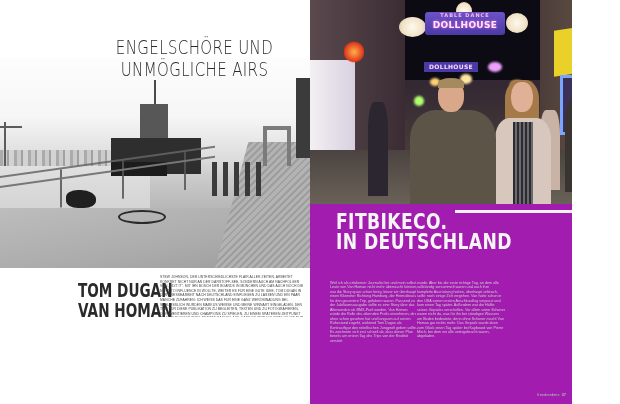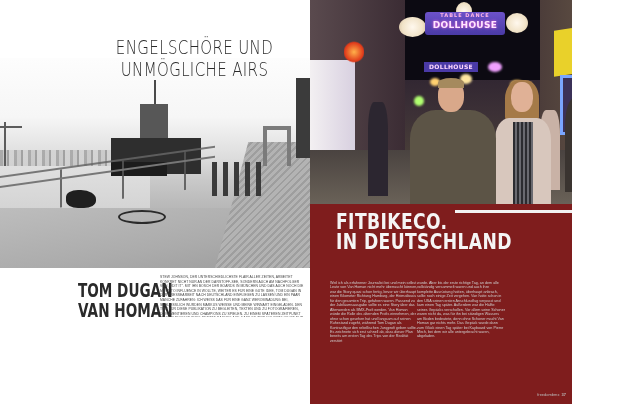--- a/index.html
+++ b/index.html
@@ -1,21 +1,21 @@
 <!DOCTYPE html>
 <html><head>
 <meta charset="utf-8">
 <style>
   * { margin: 0; padding: 0; box-sizing: border-box; }
   html, body { width: 620px; height: 404px; overflow: hidden; background: #fff; }
   body { position: relative; font-family: "Liberation Sans", sans-serif; }
 
   .spread { position: absolute; inset: 0; display: flex; }
   .page-left { position: relative; width: 310px; height: 317px; background: #ffffff; overflow: hidden; }
-  .page-right { position: relative; width: 262px; height: 404px; background: #7f1d1d; overflow: hidden; }
+  .page-right { position: relative; width: 262px; height: 404px; background: #a21caf; overflow: hidden; }
 
   
   .photo-left {
     position: absolute; left: 0; top: 58px; width: 310px; height: 210px;
     background: linear-gradient(180deg, #fdfdfd 0%, #f6f6f6 28%, #dcdcdc 48%, #c9c9c9 58%, #b9b9b9 70%, #a7a7a7 100%);
     overflow: hidden;
   }
   .photo-left .water { position: absolute; left: 0; top: 108px; width: 150px; height: 60px; background: linear-gradient(180deg,#e0e0e0,#cfcfcf); }
   .photo-left .skyline { position: absolute; left: 0; top: 92px; width: 200px; height: 18px;
     background: repeating-linear-gradient(90deg,#9a9a9a 0 3px,#c4c4c4 3px 7px,#8d8d8d 7px 9px,#d0d0d0 9px 14px); opacity: .75; }

